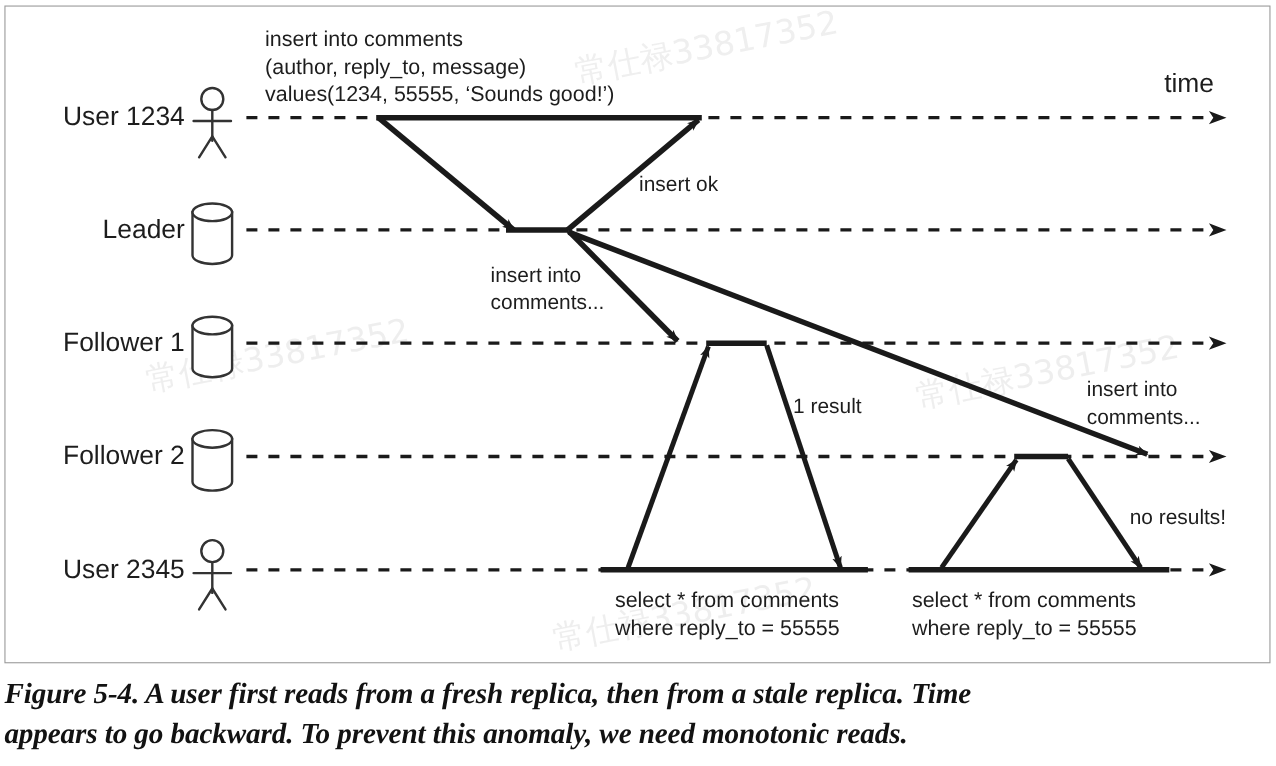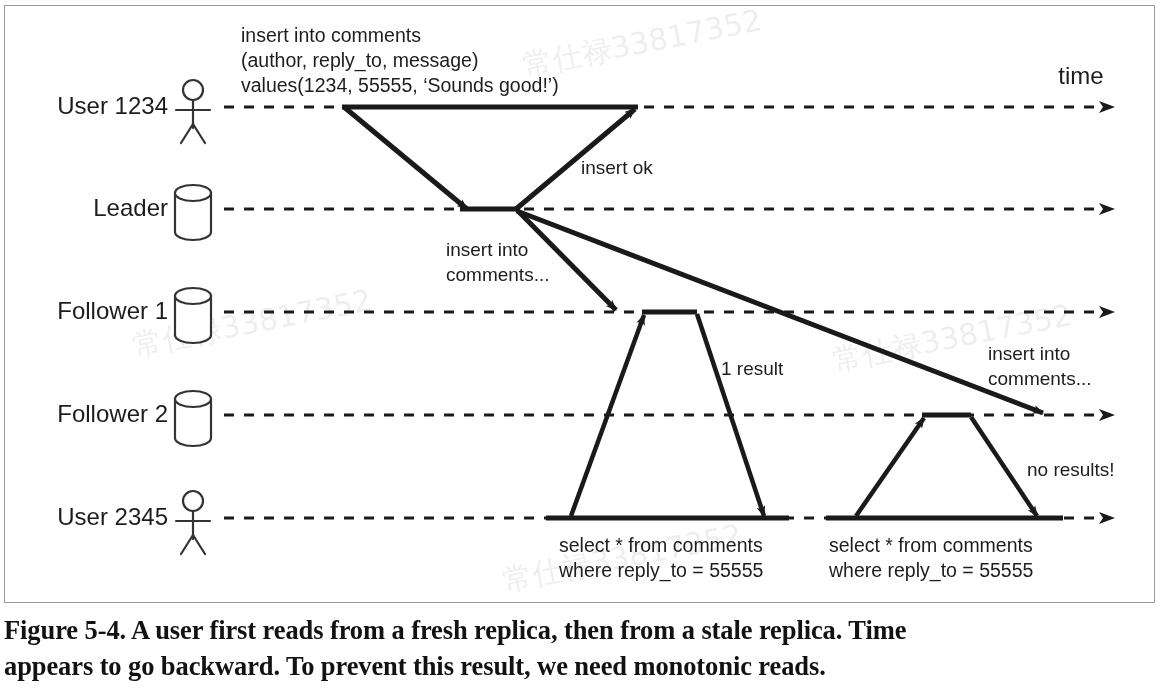--- a/index.html
+++ b/index.html
@@ -37,20 +37,21 @@
     left: 0;
     top: 0;
   }
   
   #figure-caption {
     position: absolute;
     left: 4px;
     top: 612px;
     width: 1140px;
     font-family: "Liberation Serif", serif;
+    font-style: italic;
     font-weight: 700;
     font-size: 26.5px;
     line-height: 36px;
     letter-spacing: -0.1px;
     color: #121212;
   }
   .lbl {
     font-family: "Liberation Sans", sans-serif;
     fill: #1d1d1d;
   }
@@ -200,16 +201,16 @@
       <text class="lbl sql-label" x="554" y="571">where reply_to = 55555</text>
 
       <text class="lbl sql-label" x="824" y="546">select * from comments</text>
       <text class="lbl sql-label" x="824" y="571">where reply_to = 55555</text>
 
     </svg>
   </div>
 
   <div id="figure-caption">
     <div>Figure 5-4. A user first reads from a fresh replica, then from a stale replica. Time</div>
-    <div>appears to go backward. To prevent this result, we need monotonic reads.</div>
+    <div>appears to go backward. To prevent this anomaly, we need monotonic reads.</div>
   </div>
 
 </div>
 
 </body></html>

